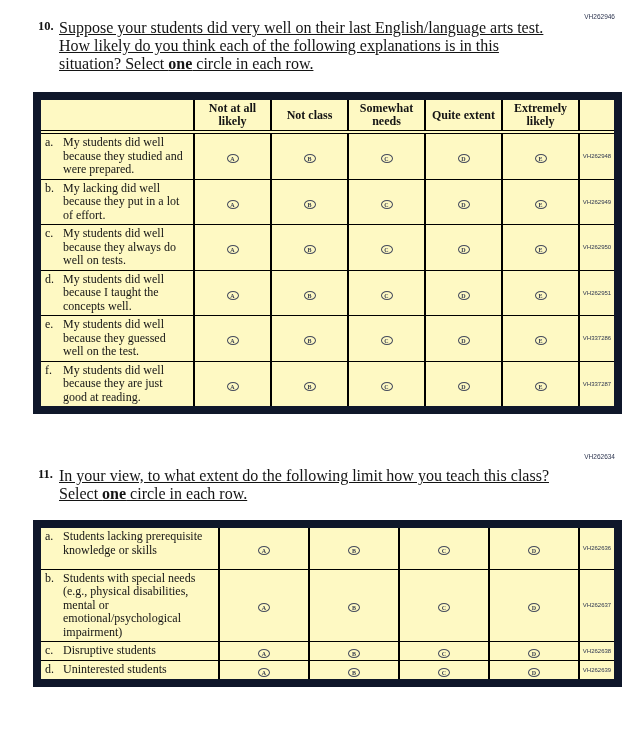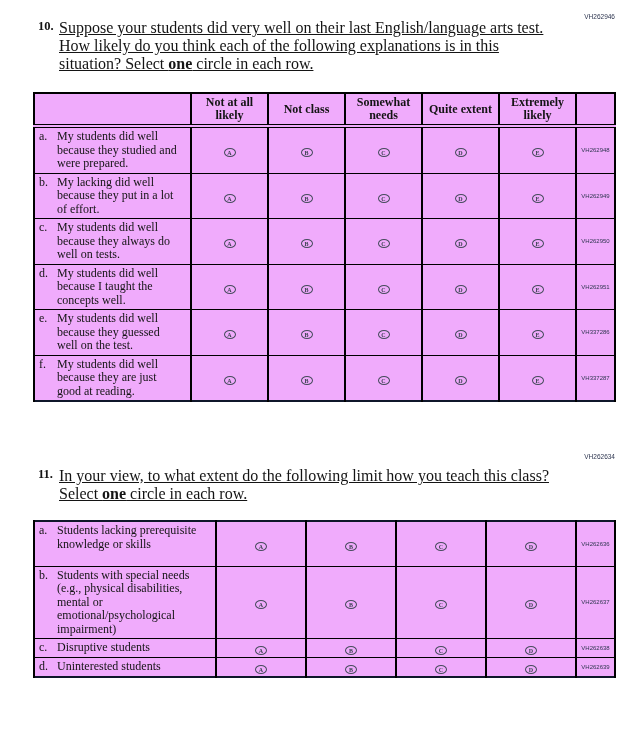--- a/index.html
+++ b/index.html
@@ -20,21 +20,21 @@
   }
   .q-row { display:flex; padding-left:5px; }
   #q10-section .q-row { margin-top:7px; }
   #q11-section .q-row { margin-top:15px; }
   .q-num { flex:none; width:21px; font-weight:bold; font-size:12.5px; line-height:14px; }
   .q-text { width:502px; font-size:16px; line-height:18px;text-decoration:underline; }
   .q-text b { font-weight:bold; }
 
   table {
     border-collapse:collapse; table-layout:fixed;
-    border:2px solid #0f172a; background:#f0abfc;
+    border:8px solid #0f172a; background:#fef9c3;
   }
   #q10-table { margin-top:19px; width:581px; }
   #q11-table { margin-top:17px; width:581px; }
   th {
     border:2px solid #000; border-bottom:4px double #000;
     font-size:12px; font-weight:bold; line-height:13px;
     text-align:center; vertical-align:middle; padding:2px 1px;
   }
   td {
     border:1px solid #000; border-left:2px solid #000; border-right:2px solid #000;

